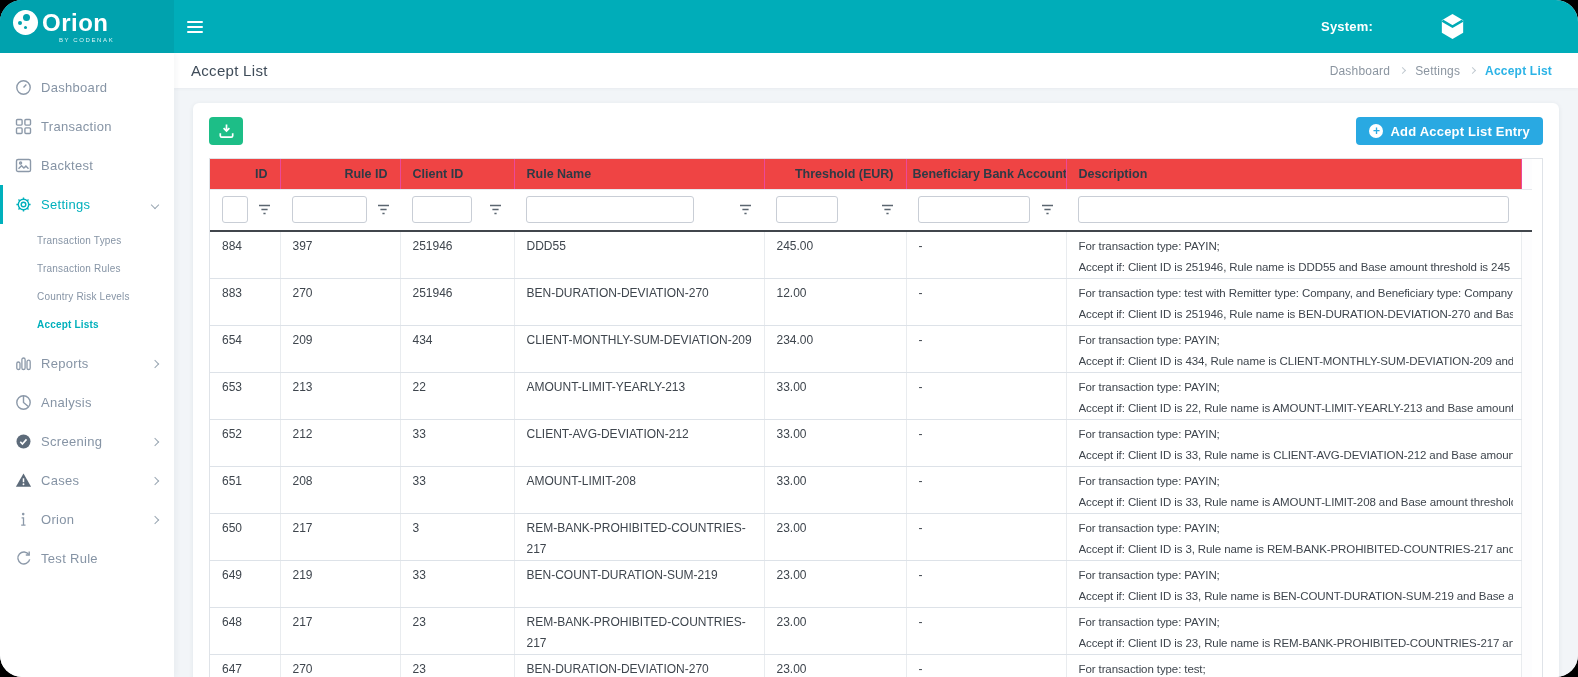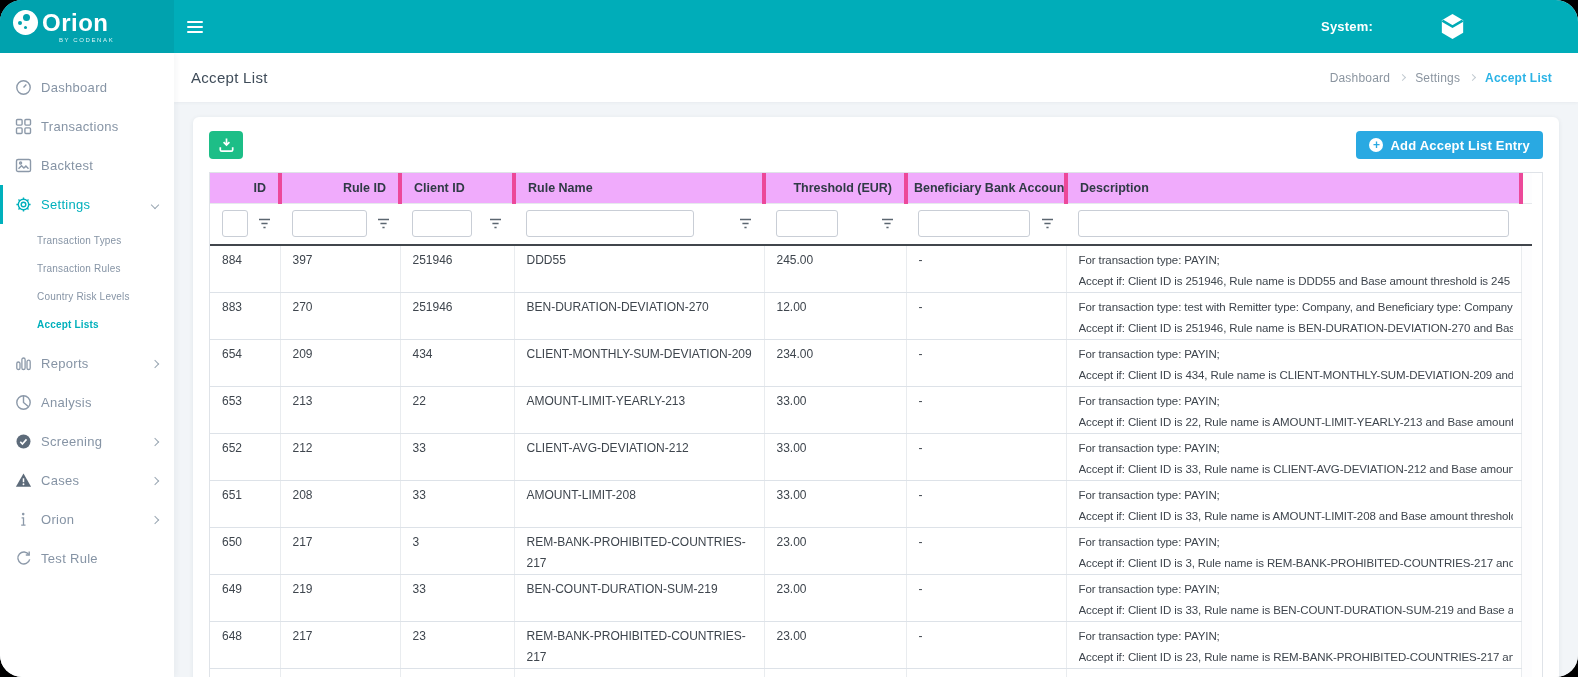--- a/index.html
+++ b/index.html
@@ -38,21 +38,21 @@
           margin-left:auto; margin-right:2px; }
   .chev.right { transform:rotate(-45deg); }
   .chev.down  { transform:rotate(45deg); border-color:#9aa7b3; }
   .subnav { padding:2px 0 6px 0; }
   .sub-item { height:28px; display:flex; align-items:center; padding-left:37px;
               color:#8694a5; font-size:10px; letter-spacing:.2px; cursor:pointer; }
   .sub-item.active { color:#00b0bc; font-weight:bold; }
 
   
   .content { position:absolute; left:174px; top:53px; right:0; bottom:0; background:#f2f5f8; overflow:hidden; }
-  .titlebar { height:49px; background:#fff; display:flex; align-items:center; justify-content:space-between;
+  .titlebar { height:35px; background:#fff; display:flex; align-items:center; justify-content:space-between;
               padding:0 26px 0 17px; box-shadow:0 1px 3px rgba(40,60,80,.05); }
   .page-title { font-size:15px; color:#3f4c59; font-weight:500; letter-spacing:.3px; }
   .breadcrumb { display:flex; align-items:center; gap:10px; font-size:12px; color:#8b95a0; letter-spacing:.2px; }
   .breadcrumb .bsep { width:5px; height:5px; border-right:1.4px solid #c2cad1; border-bottom:1.4px solid #c2cad1;
                       transform:rotate(-45deg); }
   .breadcrumb .bc-active { color:#2bb3e6; font-weight:bold; }
 
   .card { margin:15px 19px; background:#fff; border-radius:6px; box-shadow:0 1px 5px rgba(30,50,70,.08);
           padding:14px 16px; height:620px; }
   .card-toolbar { display:flex; justify-content:space-between; align-items:flex-start; }
@@ -60,22 +60,22 @@
                   display:flex; align-items:center; justify-content:center; cursor:pointer; }
   .btn-add { height:28px; background:#29a9e2; border:none; border-radius:4px; color:#fff;
              font-size:13px; font-weight:bold; letter-spacing:.2px; padding:0 13px;
              display:flex; align-items:center; gap:7px; cursor:pointer; font-family:"Liberation Sans",sans-serif; }
   .plus { width:14px; height:14px; border-radius:50%; background:#fff; color:#29a9e2;
           font-size:12px; font-weight:bold; line-height:14px; text-align:center; display:inline-block; }
 
   
   .grid-wrap { margin-top:13px; border:1px solid #dfe3e8; border-bottom:none; }
   table.grid { border-collapse:collapse; table-layout:fixed; width:1322px; }
-  .grid th { height:30px; background:#f0abfc; font-size:12.5px; font-weight:bold; color:#2f3a45;
-             padding:0 12px; white-space:nowrap; overflow:hidden; border-right:4px solid #ec4899;
+  .grid th { height:30px; background:#ef4444; font-size:12.5px; font-weight:bold; color:#2f3a45;
+             padding:0 12px; white-space:nowrap; overflow:hidden; border-right:1px solid #ec4899;
              border-bottom:1px solid #e6e9ed; text-align:left; cursor:pointer; }
   .grid th.right { text-align:right; }
   .grid tr.filter-row td { height:42px; background:#fff; border-bottom:2px solid #41464c; padding:0 12px; }
   .fcell { display:flex; align-items:center; justify-content:space-between; }
   .fcell input { height:27px; border:1px solid #c9ced6; border-radius:3px; padding:0 6px;
                  font-size:12px; color:#3e454d; outline:none; font-family:"Liberation Sans",sans-serif; }
   .fcell .ficon { flex:0 0 auto; margin-left:10px; cursor:pointer; display:flex; }
   .w-id { width:26px; } .w-ruleid { width:75px; } .w-clientid { width:60px; }
   .w-rulename { width:168px; } .w-threshold { width:62px; } .w-ben { width:112px; } .w-desc { width:100%; }
 
@@ -135,21 +135,21 @@
     </div>
     <div class="nav-item">
       <span class="nicon">
         <svg width="17" height="17" viewBox="0 0 17 17" fill="none" stroke="#8c99a9" stroke-width="1.4">
           <rect x="1.5" y="1.5" width="5.6" height="5.6" rx="1"></rect>
             <rect x="9.9" y="1.5" width="5.6" height="5.6" rx="1"></rect>
           <rect x="1.5" y="9.9" width="5.6" height="5.6" rx="1"></rect>
             <rect x="9.9" y="9.9" width="5.6" height="5.6" rx="1"></rect>
           </svg>
       </span>
-      <span>Transactions</span>
+      <span>Transaction</span>
     </div>
     <div class="nav-item">
       <span class="nicon">
         <svg width="17" height="17" viewBox="0 0 17 17" fill="none" stroke="#8c99a9" stroke-width="1.4">
           <rect x="1.5" y="2.5" width="14" height="12" rx="1.6"></rect>
           <path d="M3.5 11.8l3-3.1 2.4 2.4 2-2 2.6 2.7"></path>
             <circle cx="5.6" cy="6" r="1"></circle>
           </svg>
       </span>
       <span>Backtest</span>

